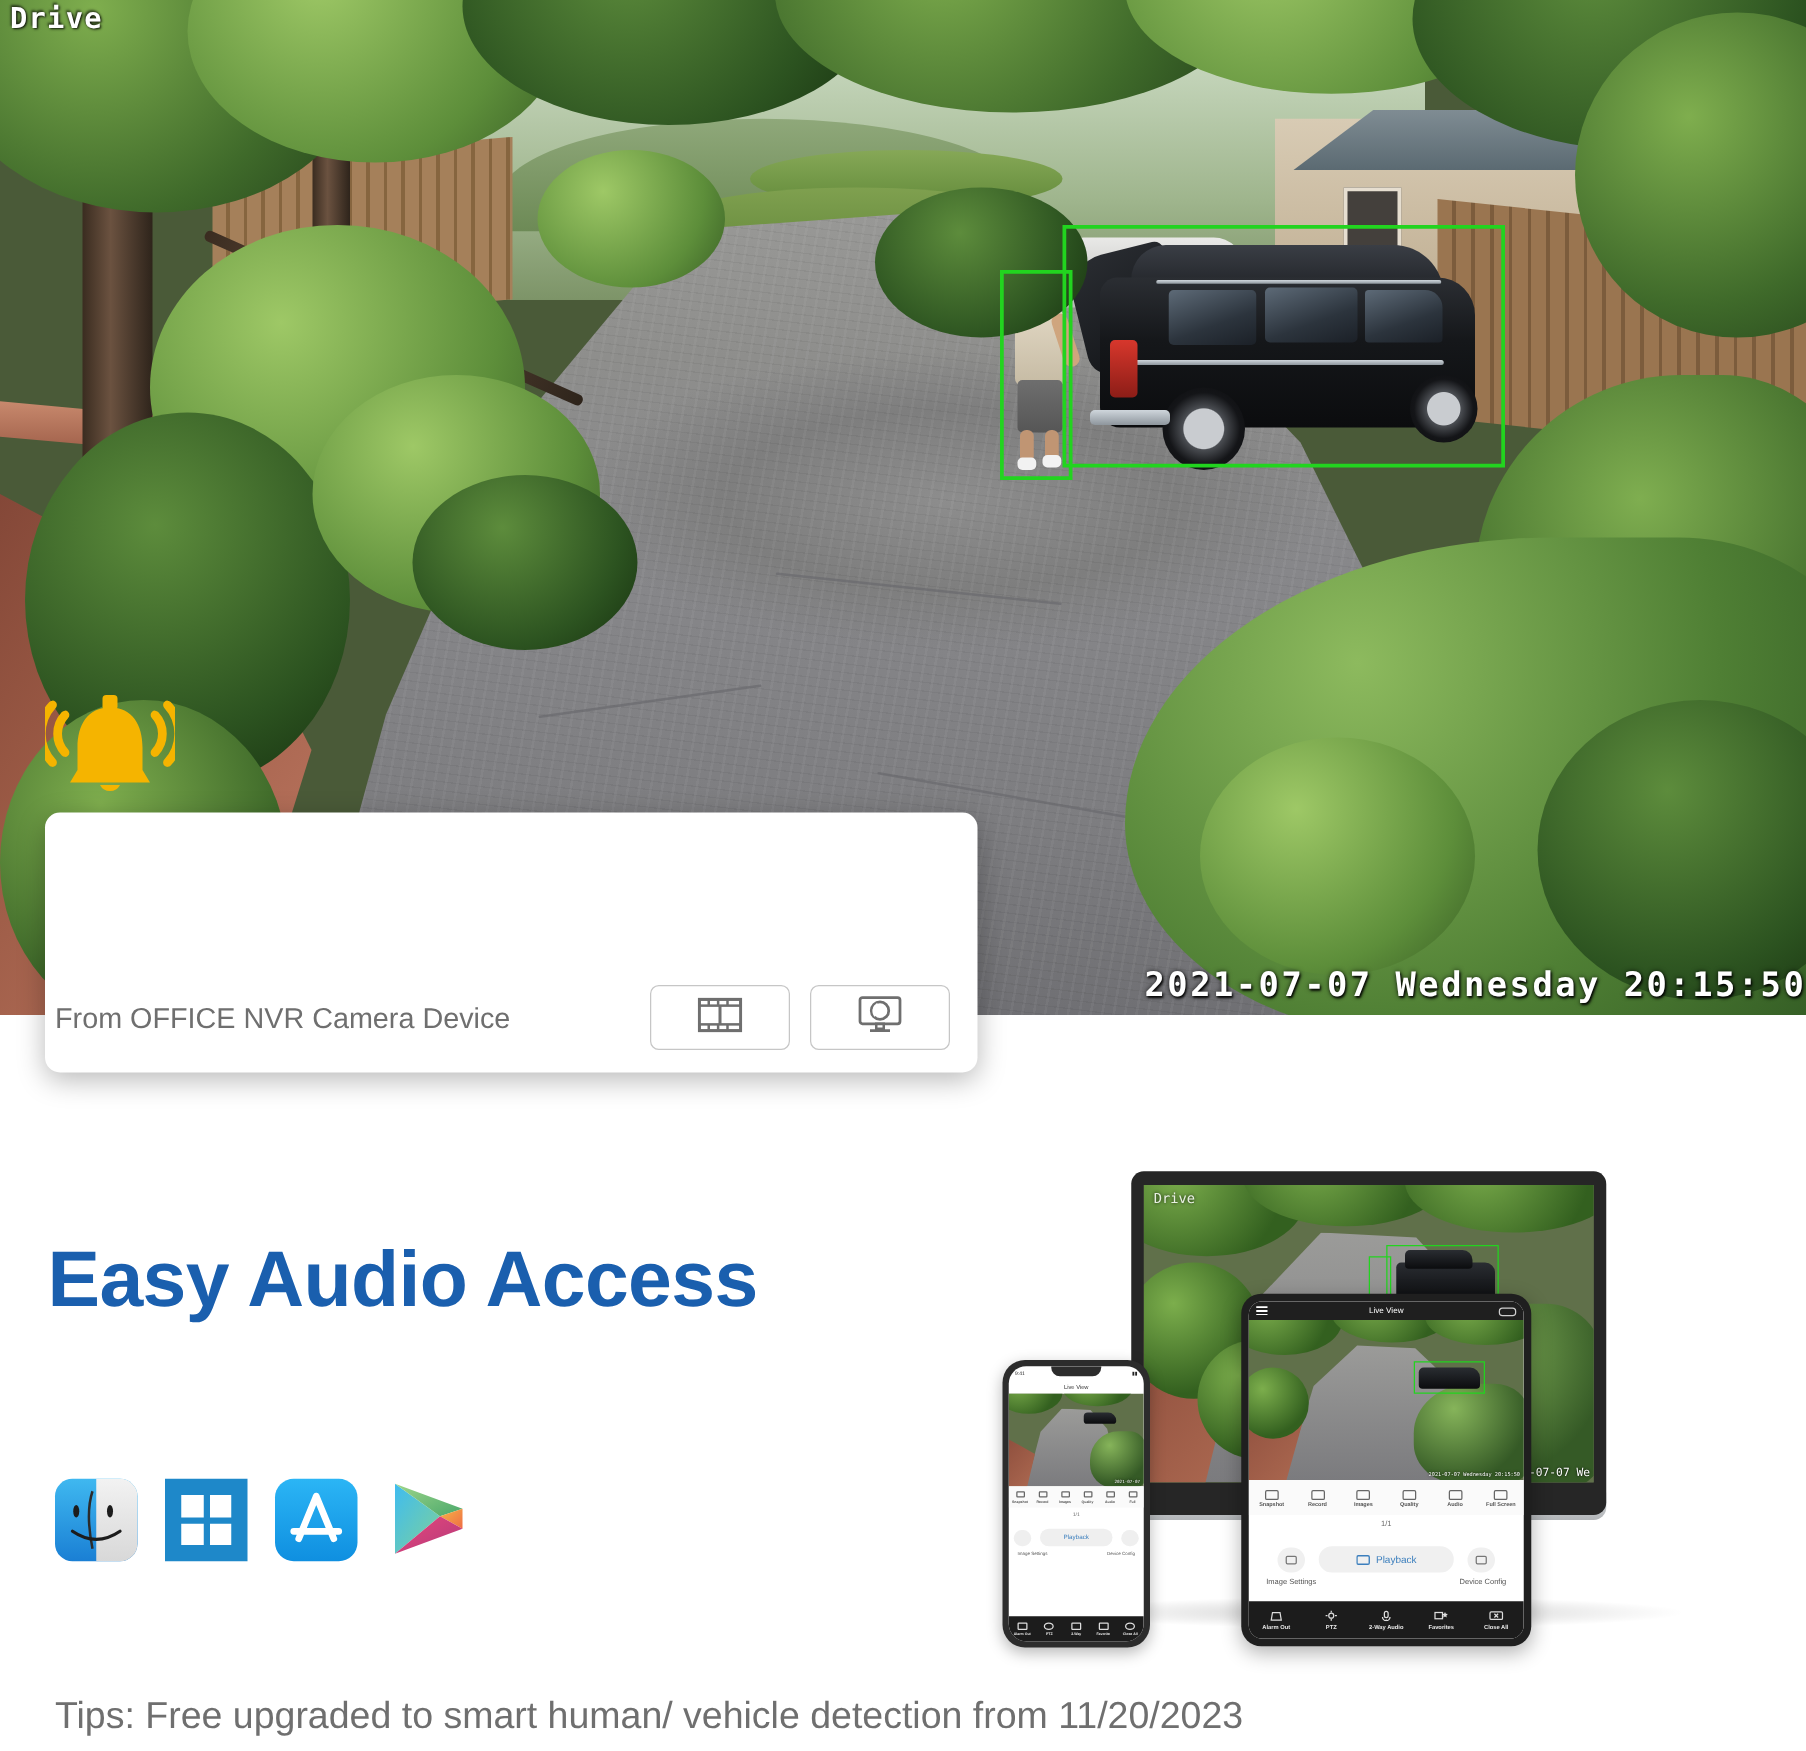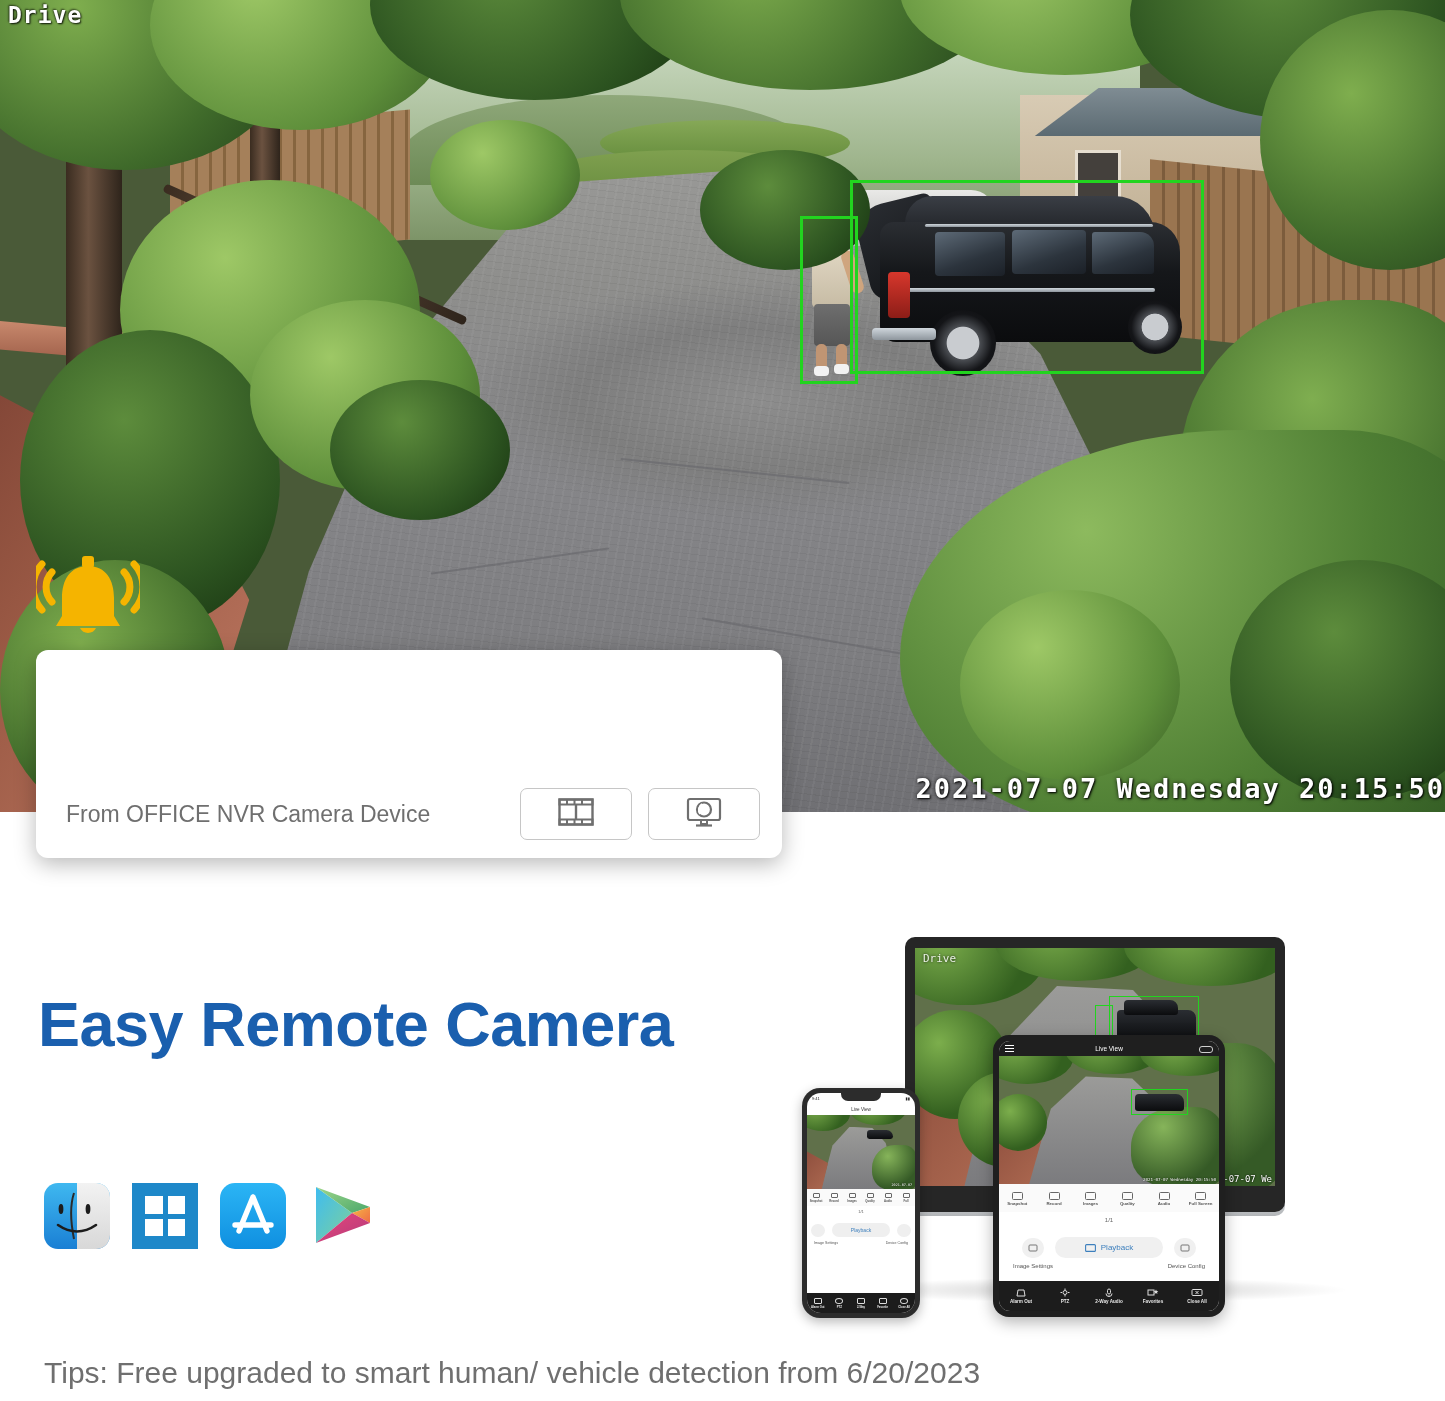--- a/index.html
+++ b/index.html
@@ -208,21 +208,21 @@
   .ac-dot {
     position:absolute; left:430px; top:-11px;
     width:15px; height:15px; border-radius:50%; background:#e8402a;
   }
   .ac-title {
     margin-top:20px;
     font-size:29px; font-weight:700; color:#2a2a2a; line-height:1.28;
     max-width:420px;
   }
   .ac-bottom {
-    position:absolute; left:30px; right:22px; bottom:18px;
+    position:absolute; left:8px; right:22px; bottom:18px;
     display:flex; align-items:center; justify-content:space-between;
   }
   .ac-from { font-size:23px; color:#6f6f6f; }
   .ac-btns { display:flex; gap:16px; }
   .ac-btn {
     width:112px; height:52px; border:1.5px solid #c6c6c6; border-radius:7px;
     background:#fff; display:flex; align-items:center; justify-content:center;
   }
 
   
@@ -508,21 +508,21 @@
               <path d="M14 17 a7 7 0 0 1 2-10" stroke="#fff" stroke-width="1.6" fill="none"></path>
               <rect x="15" y="23" width="6" height="4" fill="none" stroke="#6f6f6f" stroke-width="2"></rect>
               <line x1="10" y1="28.5" x2="26" y2="28.5" stroke="#6f6f6f" stroke-width="2.2"></line>
             </svg>
           </span>
         </span>
       </span>
     </div>
   </div>
 
-  <div class="mk-title">Easy Remote Camera</div>
+  <div class="mk-title">Easy Audio Access</div>
 
   <div class="mk-icons">
     <span class="ic ic-finder">
       <span class="half-r"></span>
       <svg viewBox="0 0 66 66" width="66" height="66" style="position:absolute;inset:0">
         <path d="M30 10 C26 22 26 36 30 56" stroke="#2b2b2b" stroke-width="2" fill="none"></path>
         <ellipse cx="17" cy="26" rx="2.4" ry="5" fill="#1c1c1c"></ellipse>
         <ellipse cx="44" cy="26" rx="2.4" ry="5" fill="#1c1c1c"></ellipse>
         <path d="M14 42 q19 13 38 0" stroke="#1c1c1c" stroke-width="2.6" fill="none" stroke-linecap="round"></path>
       </svg>
@@ -562,21 +562,21 @@
           </linearGradient>
         </defs>
         <path d="M8 4 L44 30 L8 60 Z" fill="url(#gpA)"></path>
         <path d="M8 4 L44 30 L62 24 Z" fill="url(#gpB)"></path>
         <path d="M44 30 L62 24 L62 40 Z" fill="url(#gpC)"></path>
         <path d="M8 60 L44 30 L62 40 Z" fill="url(#gpD)"></path>
       </svg>
     </span>
   </div>
 
-  <div class="mk-tip">Tips: Free upgraded to smart human/ vehicle detection from 6/20/2023</div>
+  <div class="mk-tip">Tips: Free upgraded to smart human/ vehicle detection from 11/20/2023</div>
 
   <div class="devices">
     <div class="shadow-ellipse"></div>
 
     <div class="mon-neck"></div>
     <div class="mon-base"></div>
     <div class="mon-chin"></div>
     <div class="mon-frame">
       <div class="mon-screen">
         <div class="mini">

